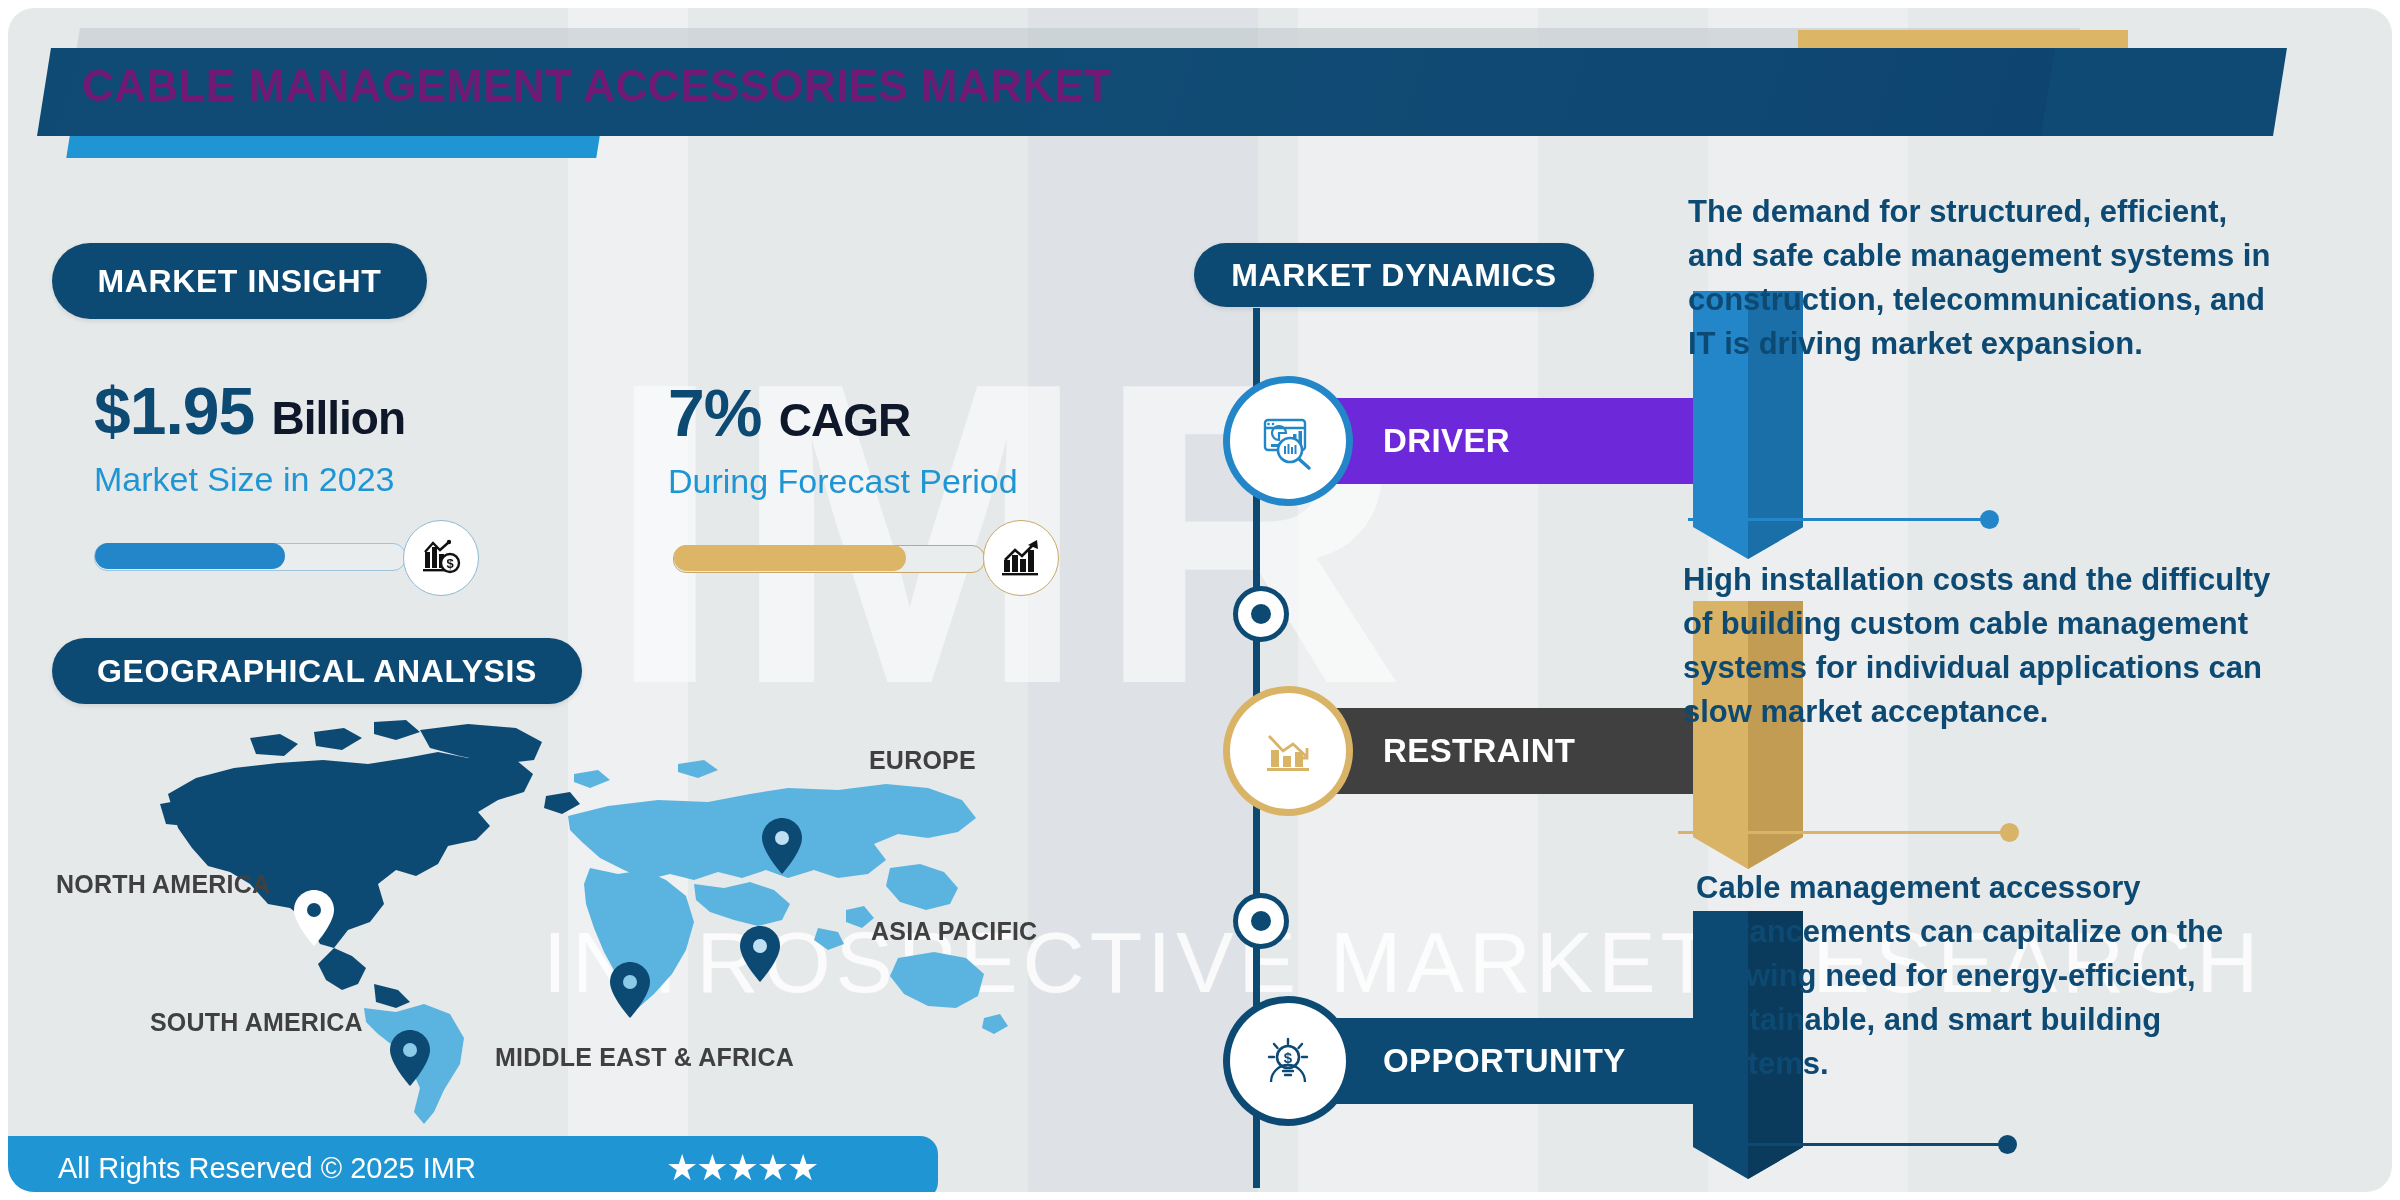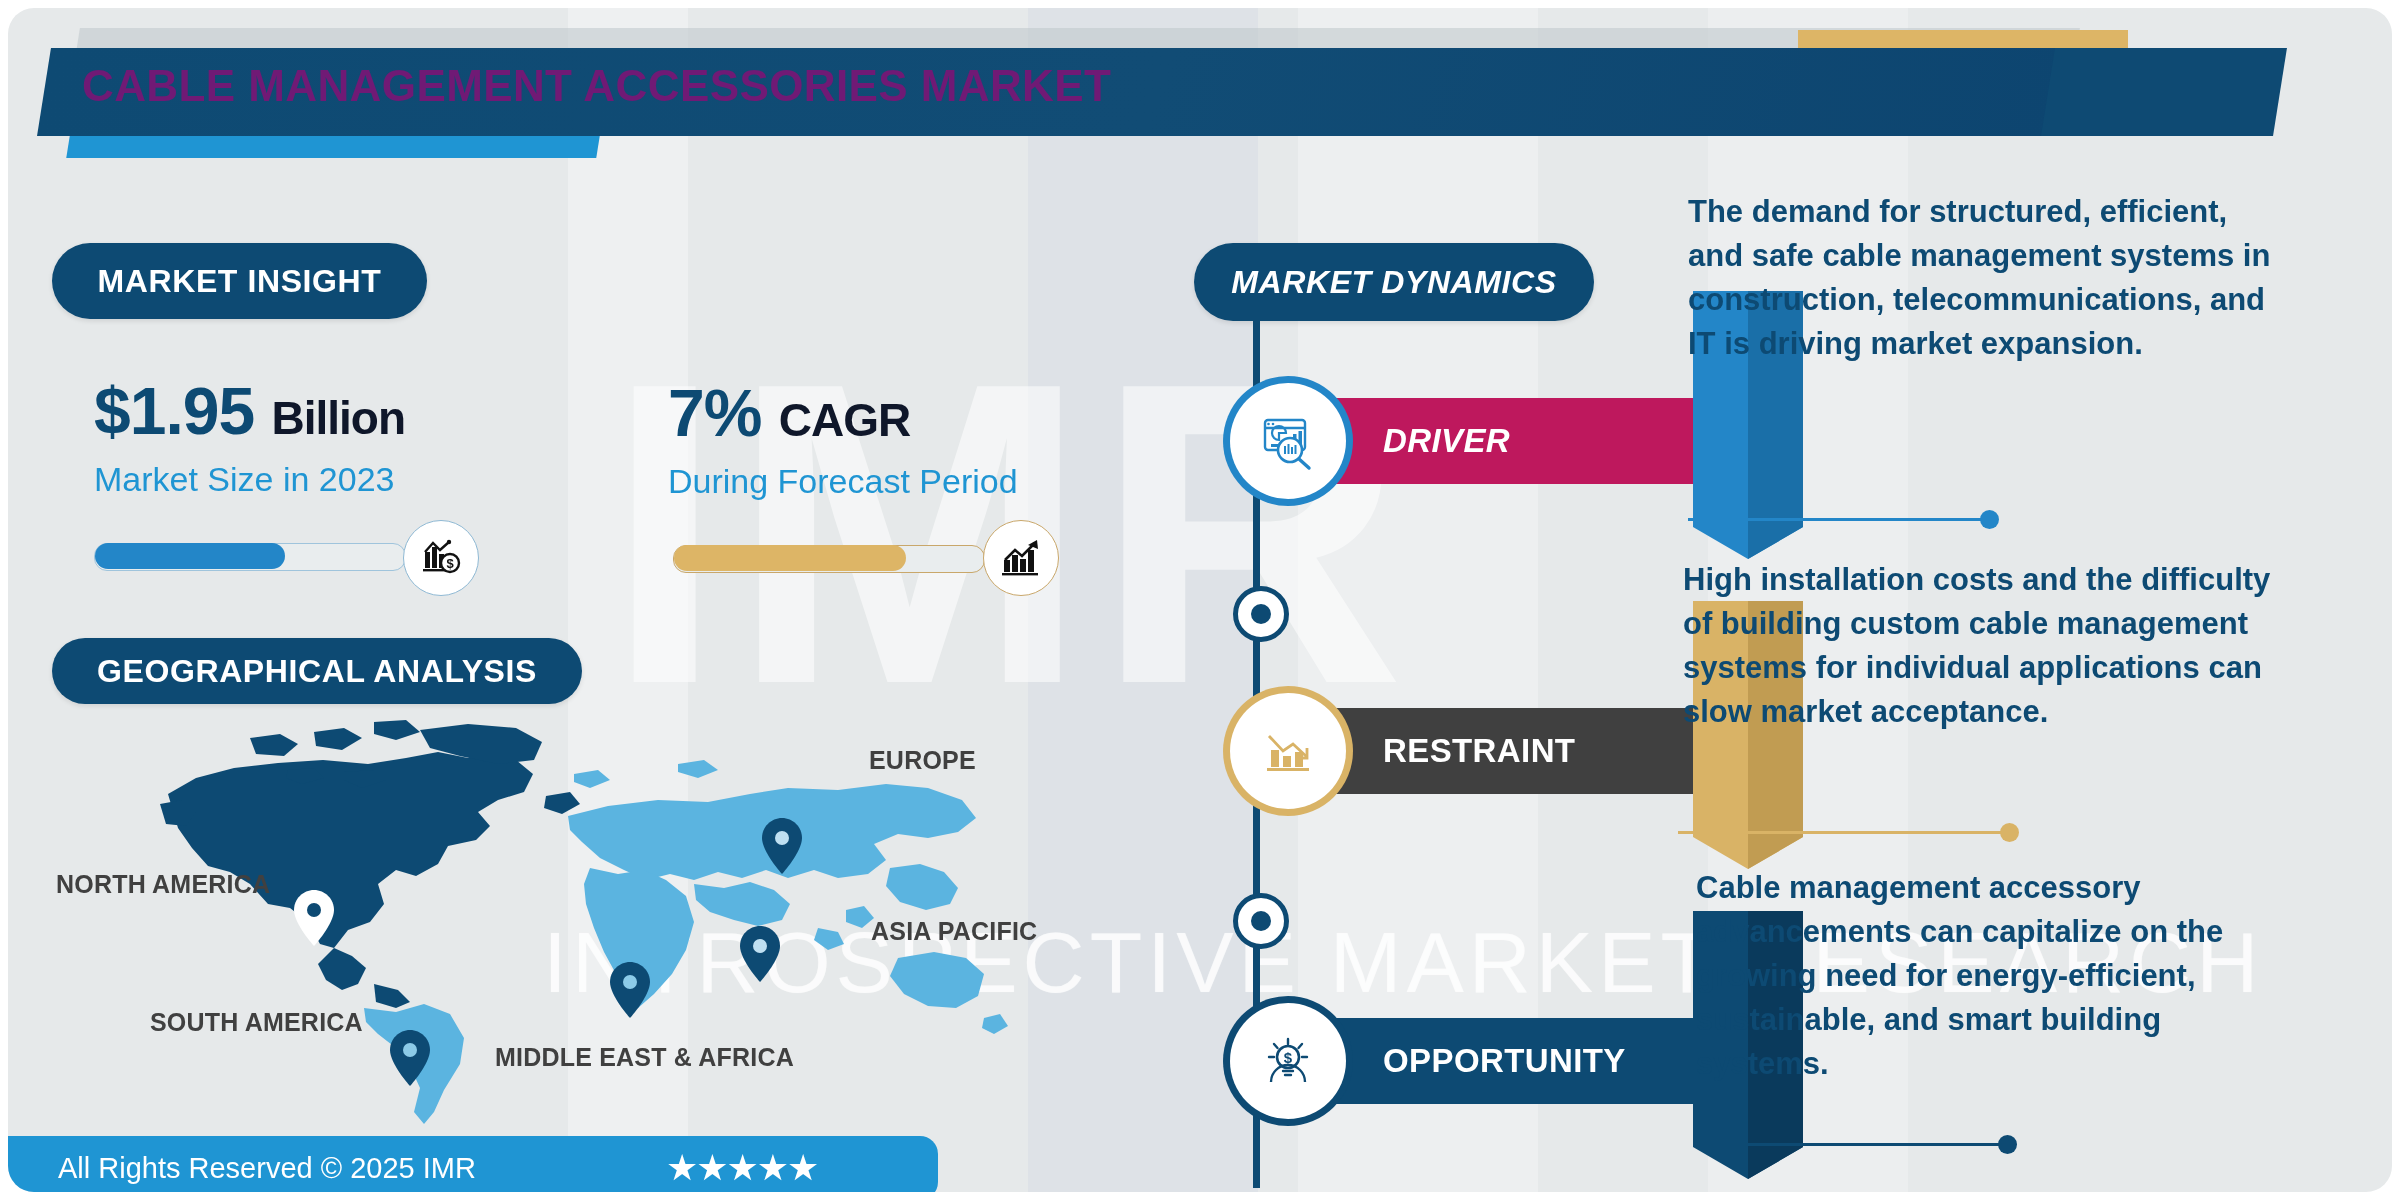--- a/index.html
+++ b/index.html
@@ -69,21 +69,21 @@
 
   
   .pill{
     position:absolute;display:flex;align-items:center;justify-content:center;
     background:#0d4a73;border-radius:46px;color:#fff;
     font-size:32px;font-weight:700;letter-spacing:.6px;white-space:nowrap;
     box-shadow:0 2px 5px rgba(0,0,0,.10);
   }
   #pill-insight{left:44px;top:235px;width:375px;height:76px;text-align:right;}
   #pill-geo{left:44px;top:630px;width:530px;height:66px;}
-  #pill-dyn{left:1186px;top:235px;width:400px;height:78px;font-style:italic;}
+  #pill-dyn{left:1186px;top:235px;width:400px;height:64px;}
 
   
   .stat{position:absolute;}
   .stat .val{
     font-size:66px;font-weight:700;color:#0d4a73;letter-spacing:-1px;
     white-space:nowrap;line-height:1;
   }
   .stat .val .unit{color:#0f172a;font-size:46px;font-weight:600;}
   .stat .sub{
     margin-top:16px;font-size:34px;color:#1f95d3;font-weight:500;white-space:nowrap;
@@ -170,21 +170,21 @@
     position:absolute;right:-11px;top:-8px;width:19px;height:19px;border-radius:50%;
   }
 
   .dyn-text{
     position:absolute;font-size:31px;line-height:1.42;font-weight:700;
     color:#0d4a73;width:600px;
   }
 
   
   #row-driver{top:390px;}
-  #row-driver .dyn-bar{background:#be185d;font-style:italic;}
+  #row-driver .dyn-bar{background:#6d28d9;}
   #row-driver .dyn-ico{color:#2386c8;}
   
   #row-restraint{top:700px;}
   #row-restraint .dyn-bar{background:#404040;}
   #row-restraint .dyn-ico{color:#d9b366;}
   
   #row-opportunity{top:1010px;}
   #row-opportunity .dyn-bar{background:#0d4a73;}
   #row-opportunity .dyn-ico{color:#0d4a73;}
 

